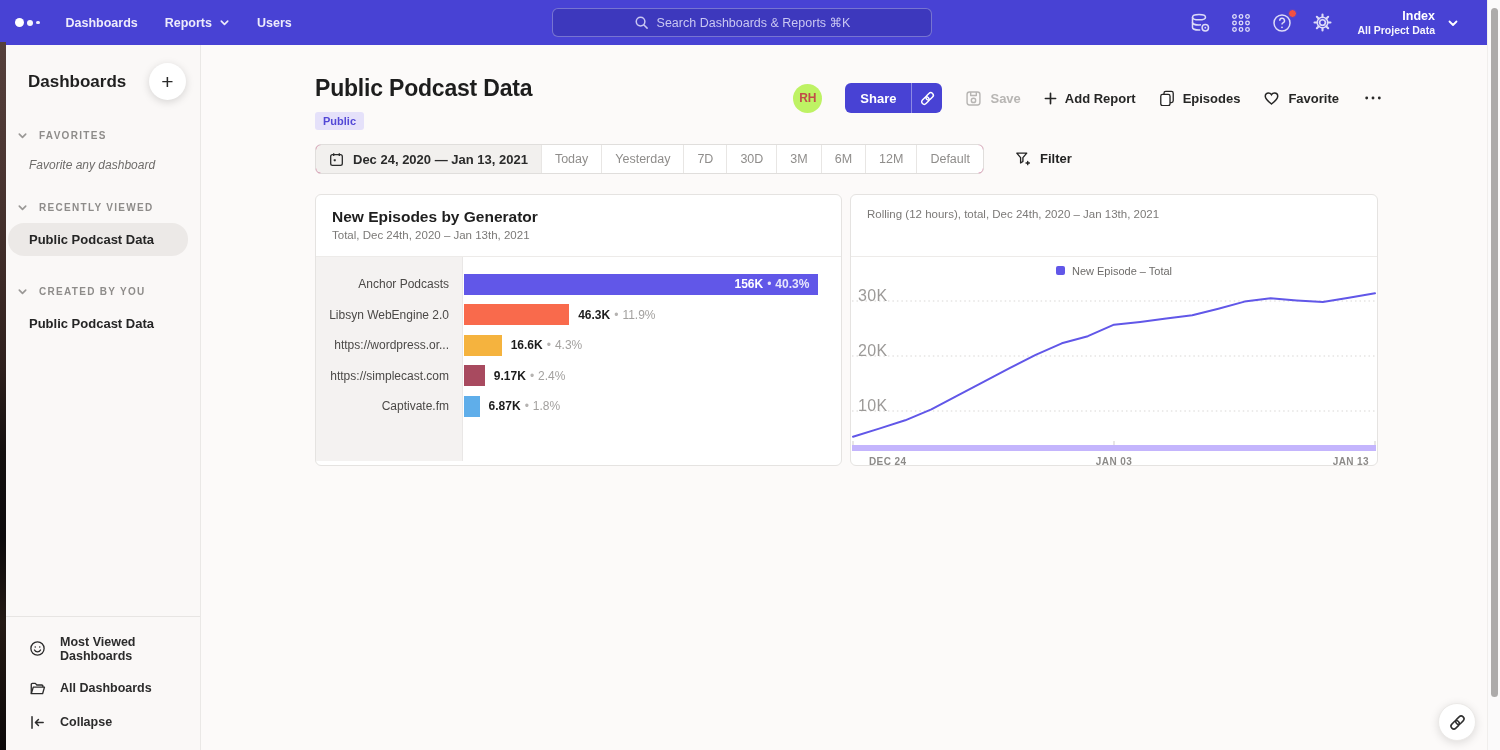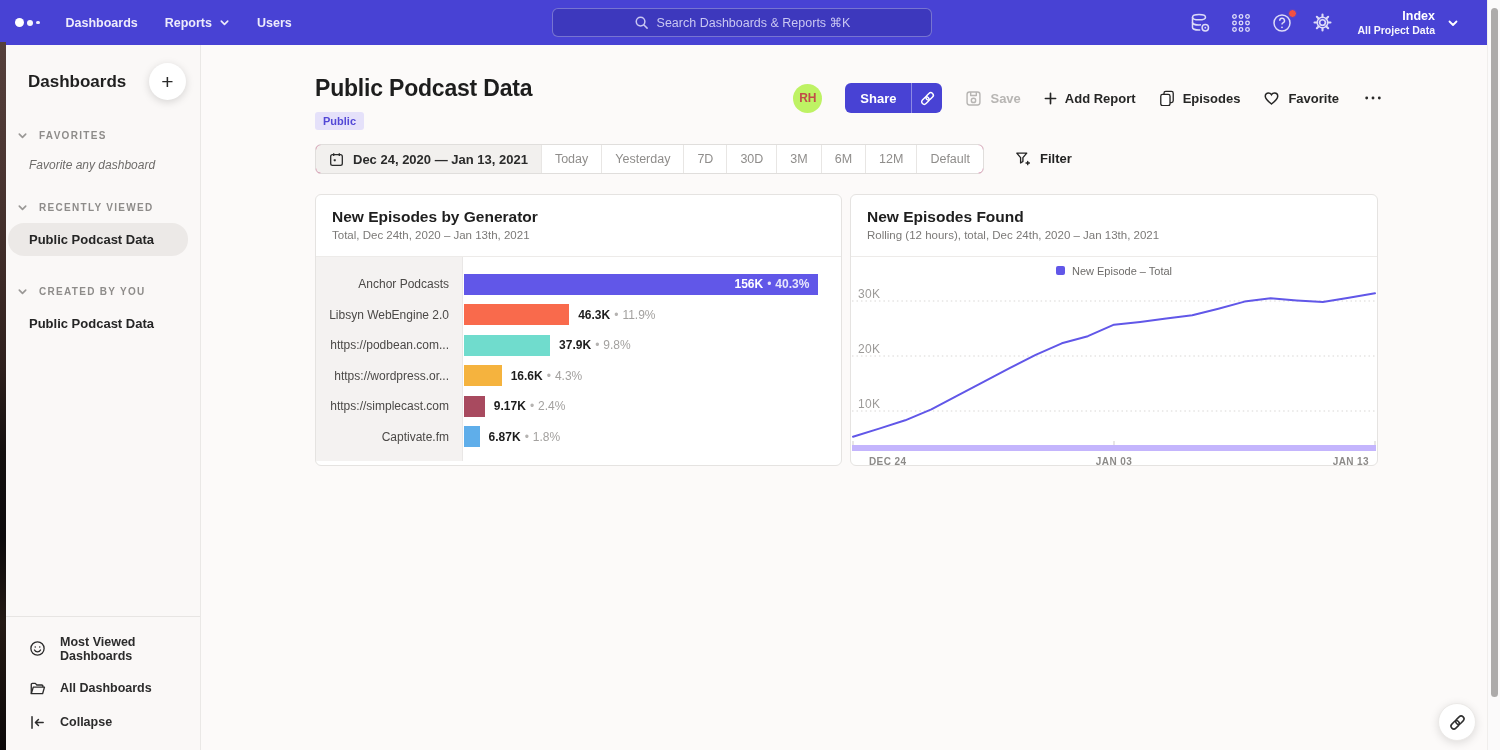--- a/index.html
+++ b/index.html
@@ -109,21 +109,21 @@
     font-size:12px; font-weight:700; white-space:nowrap; }
   .inside-val .dot { margin:0 4px; color:#E8E6FC; font-weight:400; }
   .inside-val .pct { color:#E8E6FC; font-weight:600; }
 
   
   .legend { display:flex; align-items:center; justify-content:center; gap:7px; height:19px; margin-top:4px;
     font-size:11px; color:#6E6C6A; }
   .legend-swatch { width:9px; height:9px; border-radius:2px; background:#6157E8; display:inline-block; }
   .plot { position:relative; height:165px; margin:0 1px; }
   .plot svg { position:absolute; inset:0; width:100%; height:100%; }
-  .ytick { position:absolute; left:6px; font-size:12px; color:#9C9A98; letter-spacing:.3px; }
+  .ytick { position:absolute; left:6px; font-size:16px; color:#9C9A98; letter-spacing:.3px; }
   .x-axis { height:20px; border-top:6px solid #c4b5fd; margin:0 1px; position:relative; font-size:10px;
     font-weight:700; color:#8D8B89; letter-spacing:.4px; }
   .xtick { position:absolute; top:5px; }
   .xtick.left { left:17px; } .xtick.center { left:50%; transform:translateX(-50%); } .xtick.right { right:7px; }
 
   
   .scrollbar { position:absolute; right:0; top:0; bottom:0; width:13px; background:#FBFAFA;
     border-left:1px solid #F0EEEC; z-index:10; }
   .scroll-thumb { position:absolute; left:3px; top:8px; width:7px; height:689px; background:#ADABAA;
     border-radius:4px; }
@@ -407,27 +407,20 @@
                 </div>
               </div>
               <div class="bar-row">
                 <div class="bar-label">Libsyn WebEngine 2.0</div>
                 <div class="bar-track">
                   <div class="bar" style="width: 27.9%; background: rgb(249, 106, 76);"></div>
                   <span class="bar-val"><b>46.3K</b><span class="dot">•</span><span class="pct">11.9%</span></span>
                 </div>
               </div>
               <div class="bar-row">
-                <div class="bar-label">https://podbean.com...</div>
-                <div class="bar-track">
-                  <div class="bar" style="width: 22.84%; background: rgb(112, 220, 205);"></div>
-                  <span class="bar-val"><b>37.9K</b><span class="dot">•</span><span class="pct">9.8%</span></span>
-                </div>
-              </div>
-              <div class="bar-row">
                 <div class="bar-label">https://wordpress.or...</div>
                 <div class="bar-track">
                   <div class="bar" style="width: 10%; background: rgb(245, 179, 62);"></div>
                   <span class="bar-val"><b>16.6K</b><span class="dot">•</span><span class="pct">4.3%</span></span>
                 </div>
               </div>
               <div class="bar-row">
                 <div class="bar-label">https://simplecast.com</div>
                 <div class="bar-track">
                   <div class="bar" style="width: 5.53%; background: rgb(168, 74, 95);"></div>
@@ -440,21 +433,20 @@
                   <div class="bar" style="width: 4.14%; background: rgb(95, 174, 234);"></div>
                   <span class="bar-val"><b>6.87K</b><span class="dot">•</span><span class="pct">1.8%</span></span>
                 </div>
               </div>
             </div>
         </div>
       </section>
 
       <section class="card line-card">
         <div class="card-head">
-          <h3>New Episodes Found</h3>
           <div class="card-sub">Rolling (12 hours), total, Dec 24th, 2020 – Jan 13th, 2021</div>
         </div>
         <div class="legend">
           <i class="legend-swatch" id="legend-swatch" style="background: rgb(97, 87, 232);"></i>
           <span>New Episode – Total</span>
         </div>
         <div class="plot">
           <svg id="line-svg" preserveAspectRatio="none" viewBox="0 0 525 165">
               <line x1="0" x2="525" y1="131" y2="131" stroke="#D9D7D5" stroke-width="1" stroke-dasharray="1.5 3"></line>
               <line x1="0" x2="525" y1="76" y2="76" stroke="#D9D7D5" stroke-width="1" stroke-dasharray="1.5 3"></line>

